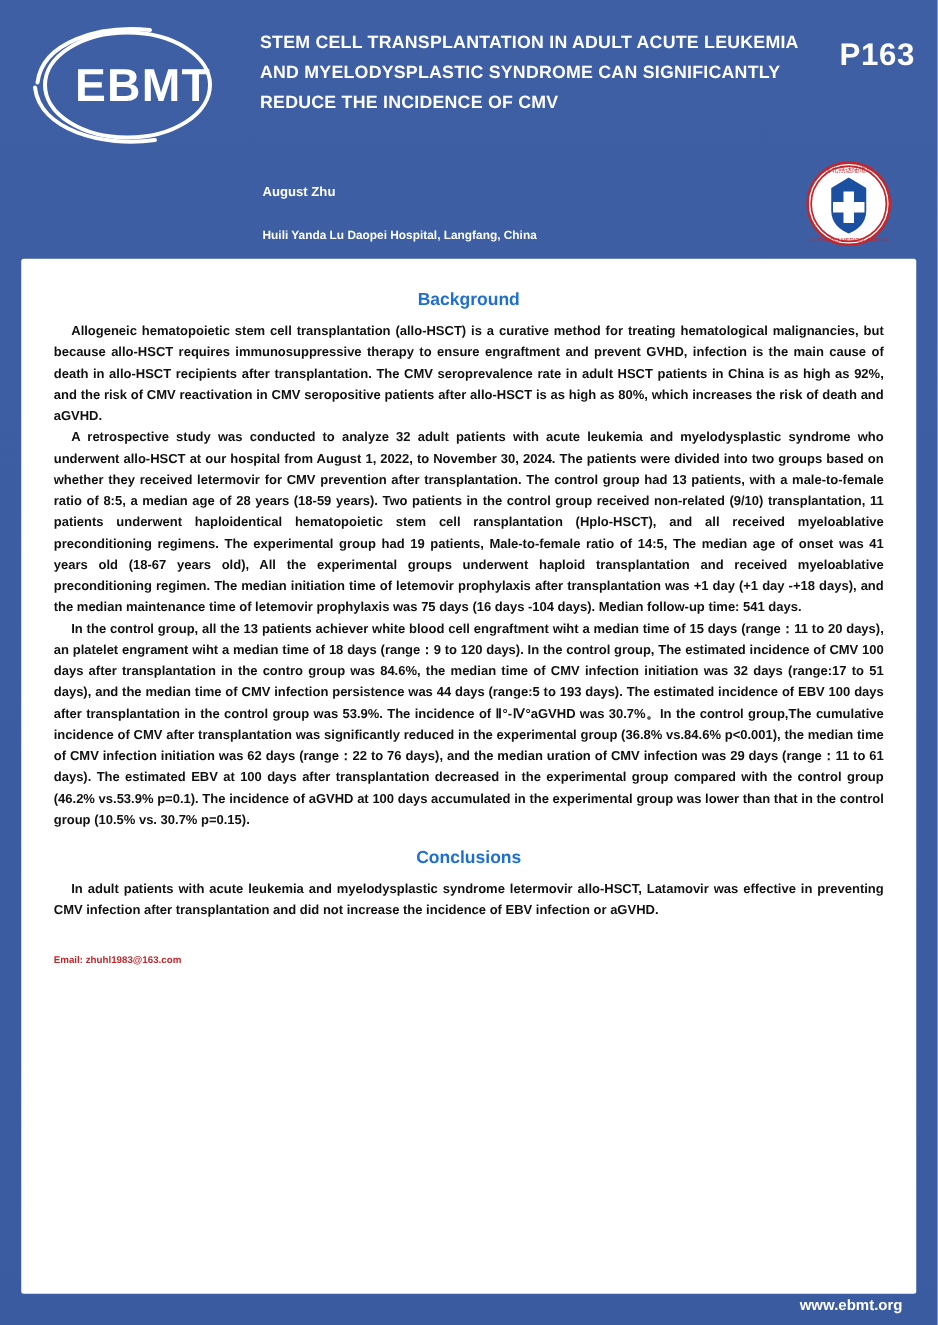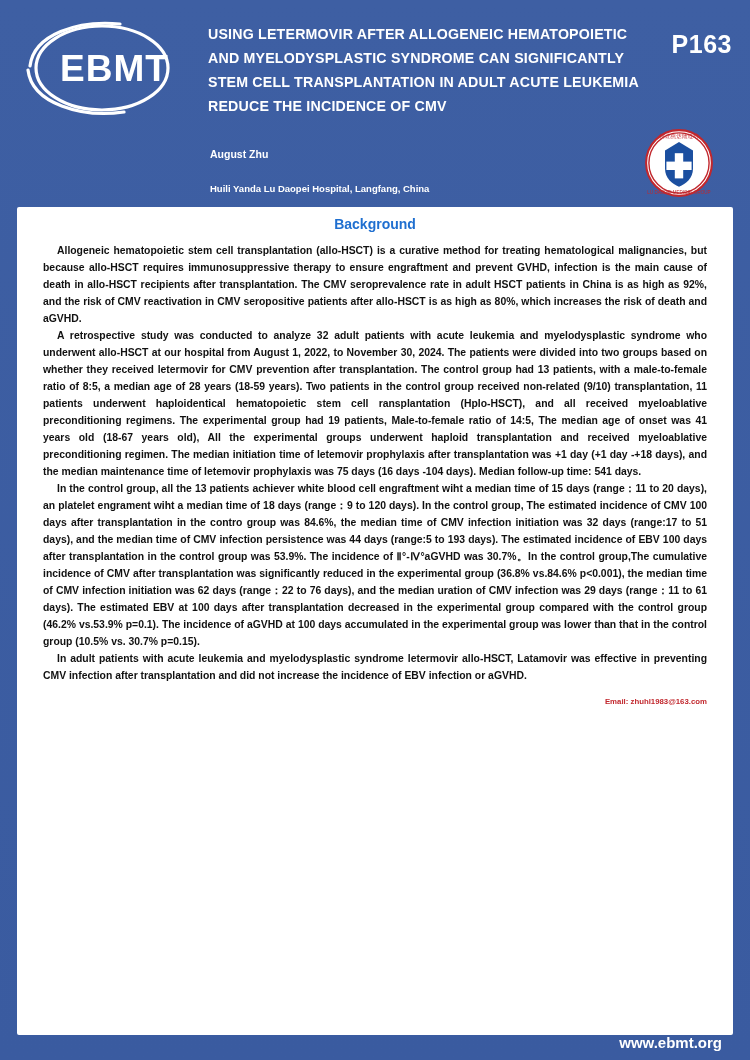--- a/index.html
+++ b/index.html
@@ -87,76 +87,75 @@
   
   .panel {
     position: absolute;
     left: 17px;
     top: 207px;
     width: 716px;
     height: 828px;
     background: #ffffff;
     border-radius: 2px;
     box-sizing: border-box;
-    padding: 3px 26px 10px 26px;
+    padding: 18px 26px 10px 26px;
     overflow: hidden;
   }
   .section-heading {
     text-align: center;
     color: #1f6fd0;
     font-size: 14px;
     font-weight: bold;
     margin: 12px 0 10px 0;
   }
   .section-heading.first { margin-top: 6px; }
   .body-text {
     color: #111111;
     font-size: 10.4px;
     font-weight: bold;
     line-height: 17px;
     text-align: justify;
     text-indent: 14px;
     margin: 0;
   }
   .email-line {
-    text-align: right;
+    text-align: left;
     color: #c1272d;
     font-size: 7.8px;
     font-weight: bold;
-    margin-top: 13px;
+    margin-top: 26px;
   }
   .site {
     position: absolute;
     right: 28px;
     bottom: 9px;
     color: #ffffff;
-    font-size: 15px;
+    font-size: 12px;
     font-weight: bold;
   }
 </style>
 </head>
 <body>
 
 <div class="poster">
 
   <div class="header">
 
     <div class="logo-wrap">
       <svg class="logo-svg" width="180" height="100" viewBox="0 0 180 100">
         <ellipse cx="78" cy="50" rx="66" ry="42" fill="none" stroke="#ffffff" stroke-width="3.2"></ellipse>
         <path d="M6 48 C 10 16, 54 2, 96 6" fill="none" stroke="#ffffff" stroke-width="3.2" stroke-linecap="round"></path>
         <path d="M4 52 C 8 86, 58 100, 100 94" fill="none" stroke="#ffffff" stroke-width="3.2" stroke-linecap="round"></path>
       </svg>
       <div style="position:absolute;left:36px;top:30px;color:#ffffff;font-size:37px;font-weight:bold;letter-spacing:1px;">EBMT</div>
     </div>
 
     <div class="title-block">
-      <div class="title-line">USING LETERMOVIR AFTER ALLOGENEIC HEMATOPOIETIC</div>
+      <div class="title-line">STEM CELL TRANSPLANTATION IN ADULT ACUTE LEUKEMIA</div>
       <div class="title-line">AND MYELODYSPLASTIC SYNDROME CAN SIGNIFICANTLY</div>
-      <div class="title-line">STEM CELL TRANSPLANTATION IN ADULT ACUTE LEUKEMIA</div>
       <div class="title-line">REDUCE THE INCIDENCE OF CMV</div>
     </div>
 
     <div class="author">August Zhu</div>
     <div class="affil">Huili Yanda Lu Daopei Hospital, Langfang, China</div>
     <div class="poster-id">P163</div>
 
     <svg class="hospital-seal" viewBox="0 0 100 100">
       <circle cx="50" cy="50" r="47" fill="#ffffff" stroke="#c1272d" stroke-width="3"></circle>
       <circle cx="50" cy="50" r="43" fill="none" stroke="#c1272d" stroke-width="2"></circle>
@@ -170,19 +169,20 @@
 
   <div class="panel">
 
     <div class="section-heading first">Background</div>
     <p class="body-text">Allogeneic hematopoietic stem cell transplantation (allo-HSCT) is a curative method for treating hematological malignancies, but because allo-HSCT requires immunosuppressive therapy to ensure engraftment and prevent GVHD, infection is the main cause of death in allo-HSCT recipients after transplantation. The CMV seroprevalence rate in adult HSCT patients in China is as high as 92%, and the risk of CMV reactivation in CMV seropositive patients after allo-HSCT is as high as 80%, which increases the risk of death and aGVHD.</p>
 
     <p class="body-text">A retrospective study was conducted to analyze 32 adult patients with acute leukemia and myelodysplastic syndrome who underwent allo-HSCT at our hospital from August 1, 2022, to November 30, 2024. The patients were divided into two groups based on whether they received letermovir for CMV prevention after transplantation. The control group had 13 patients, with a male-to-female ratio of 8:5, a median age of 28 years (18-59 years). Two patients in the control group received non-related (9/10) transplantation, 11 patients underwent haploidentical hematopoietic stem cell ransplantation (Hplo-HSCT), and all received myeloablative preconditioning regimens. The experimental group had 19 patients, Male-to-female ratio of 14:5,  The median age of onset was 41 years old (18-67 years old),   All the experimental groups underwent haploid transplantation and received myeloablative preconditioning regimen. The median initiation time of letemovir prophylaxis after transplantation was +1 day (+1 day -+18 days), and the median maintenance time of letemovir prophylaxis was 75 days (16 days -104 days). Median follow-up time: 541 days.</p>
 
     <p class="body-text">In the control group, all the 13 patients achiever white blood cell engraftment wiht a median time of 15 days (range：11 to 20 days), an platelet engrament wiht a median time of 18 days (range：9 to 120 days). In the control group, The estimated incidence of CMV 100 days after transplantation in the contro group was 84.6%, the median time of CMV infection initiation was 32 days (range:17 to 51 days), and the median time of CMV infection persistence was 44 days (range:5 to 193 days). The estimated incidence of EBV 100 days after transplantation in the control group was 53.9%. The incidence of Ⅱ°-Ⅳ°aGVHD was 30.7%。In the control group,The cumulative incidence of CMV after transplantation was significantly reduced in the experimental group (36.8% vs.84.6% p&lt;0.001), the median time of CMV infection initiation was 62 days (range：22 to 76 days), and the median  uration of CMV infection was 29 days (range：11 to 61 days). The estimated EBV at 100 days after transplantation decreased in the experimental group compared with the control group (46.2% vs.53.9% p=0.1). The incidence of aGVHD at 100 days accumulated in the experimental group was lower than that in the control group (10.5% vs. 30.7% p=0.15).</p>
 
+    <div class="section-heading">Conclusions</div>
     <p class="body-text">In adult patients with acute leukemia and myelodysplastic syndrome letermovir allo-HSCT, Latamovir was effective in preventing CMV infection after transplantation and did not increase the incidence of EBV infection or aGVHD.</p>
 
     <div class="email-line">Email: zhuhl1983@163.com</div>
   </div>
 
   <div class="site">www.ebmt.org</div>
 </div>
 
 </body></html>

